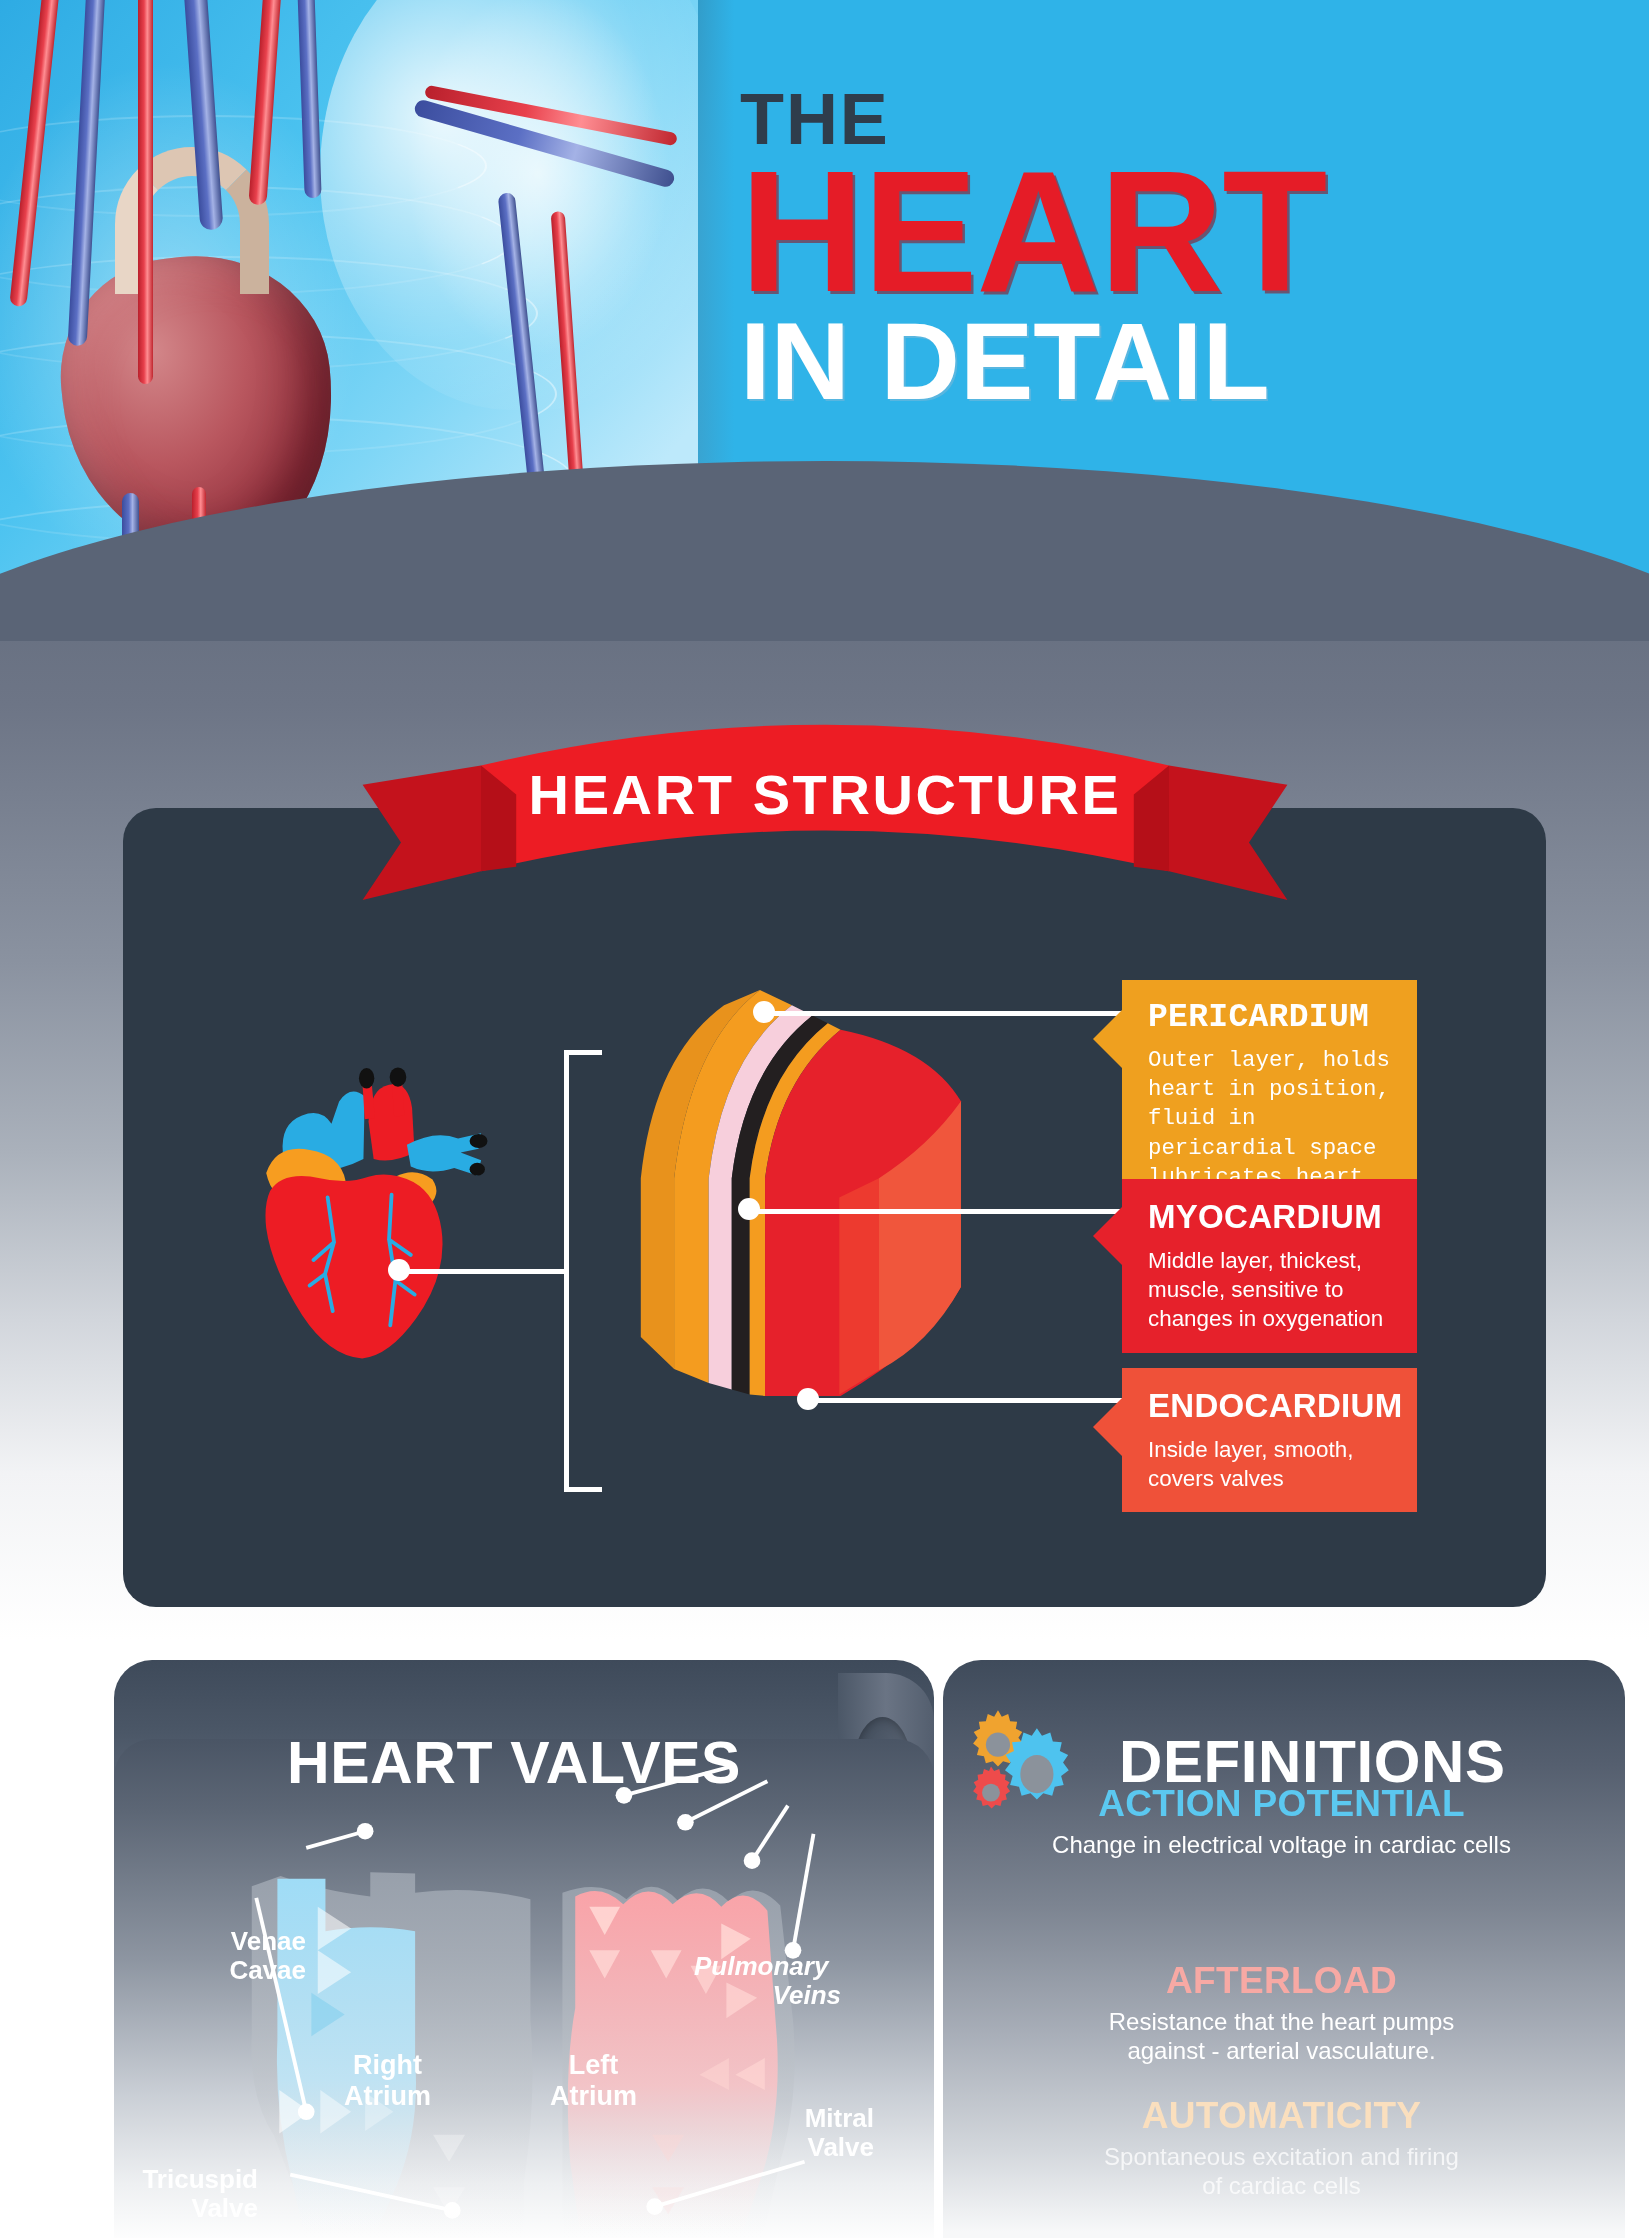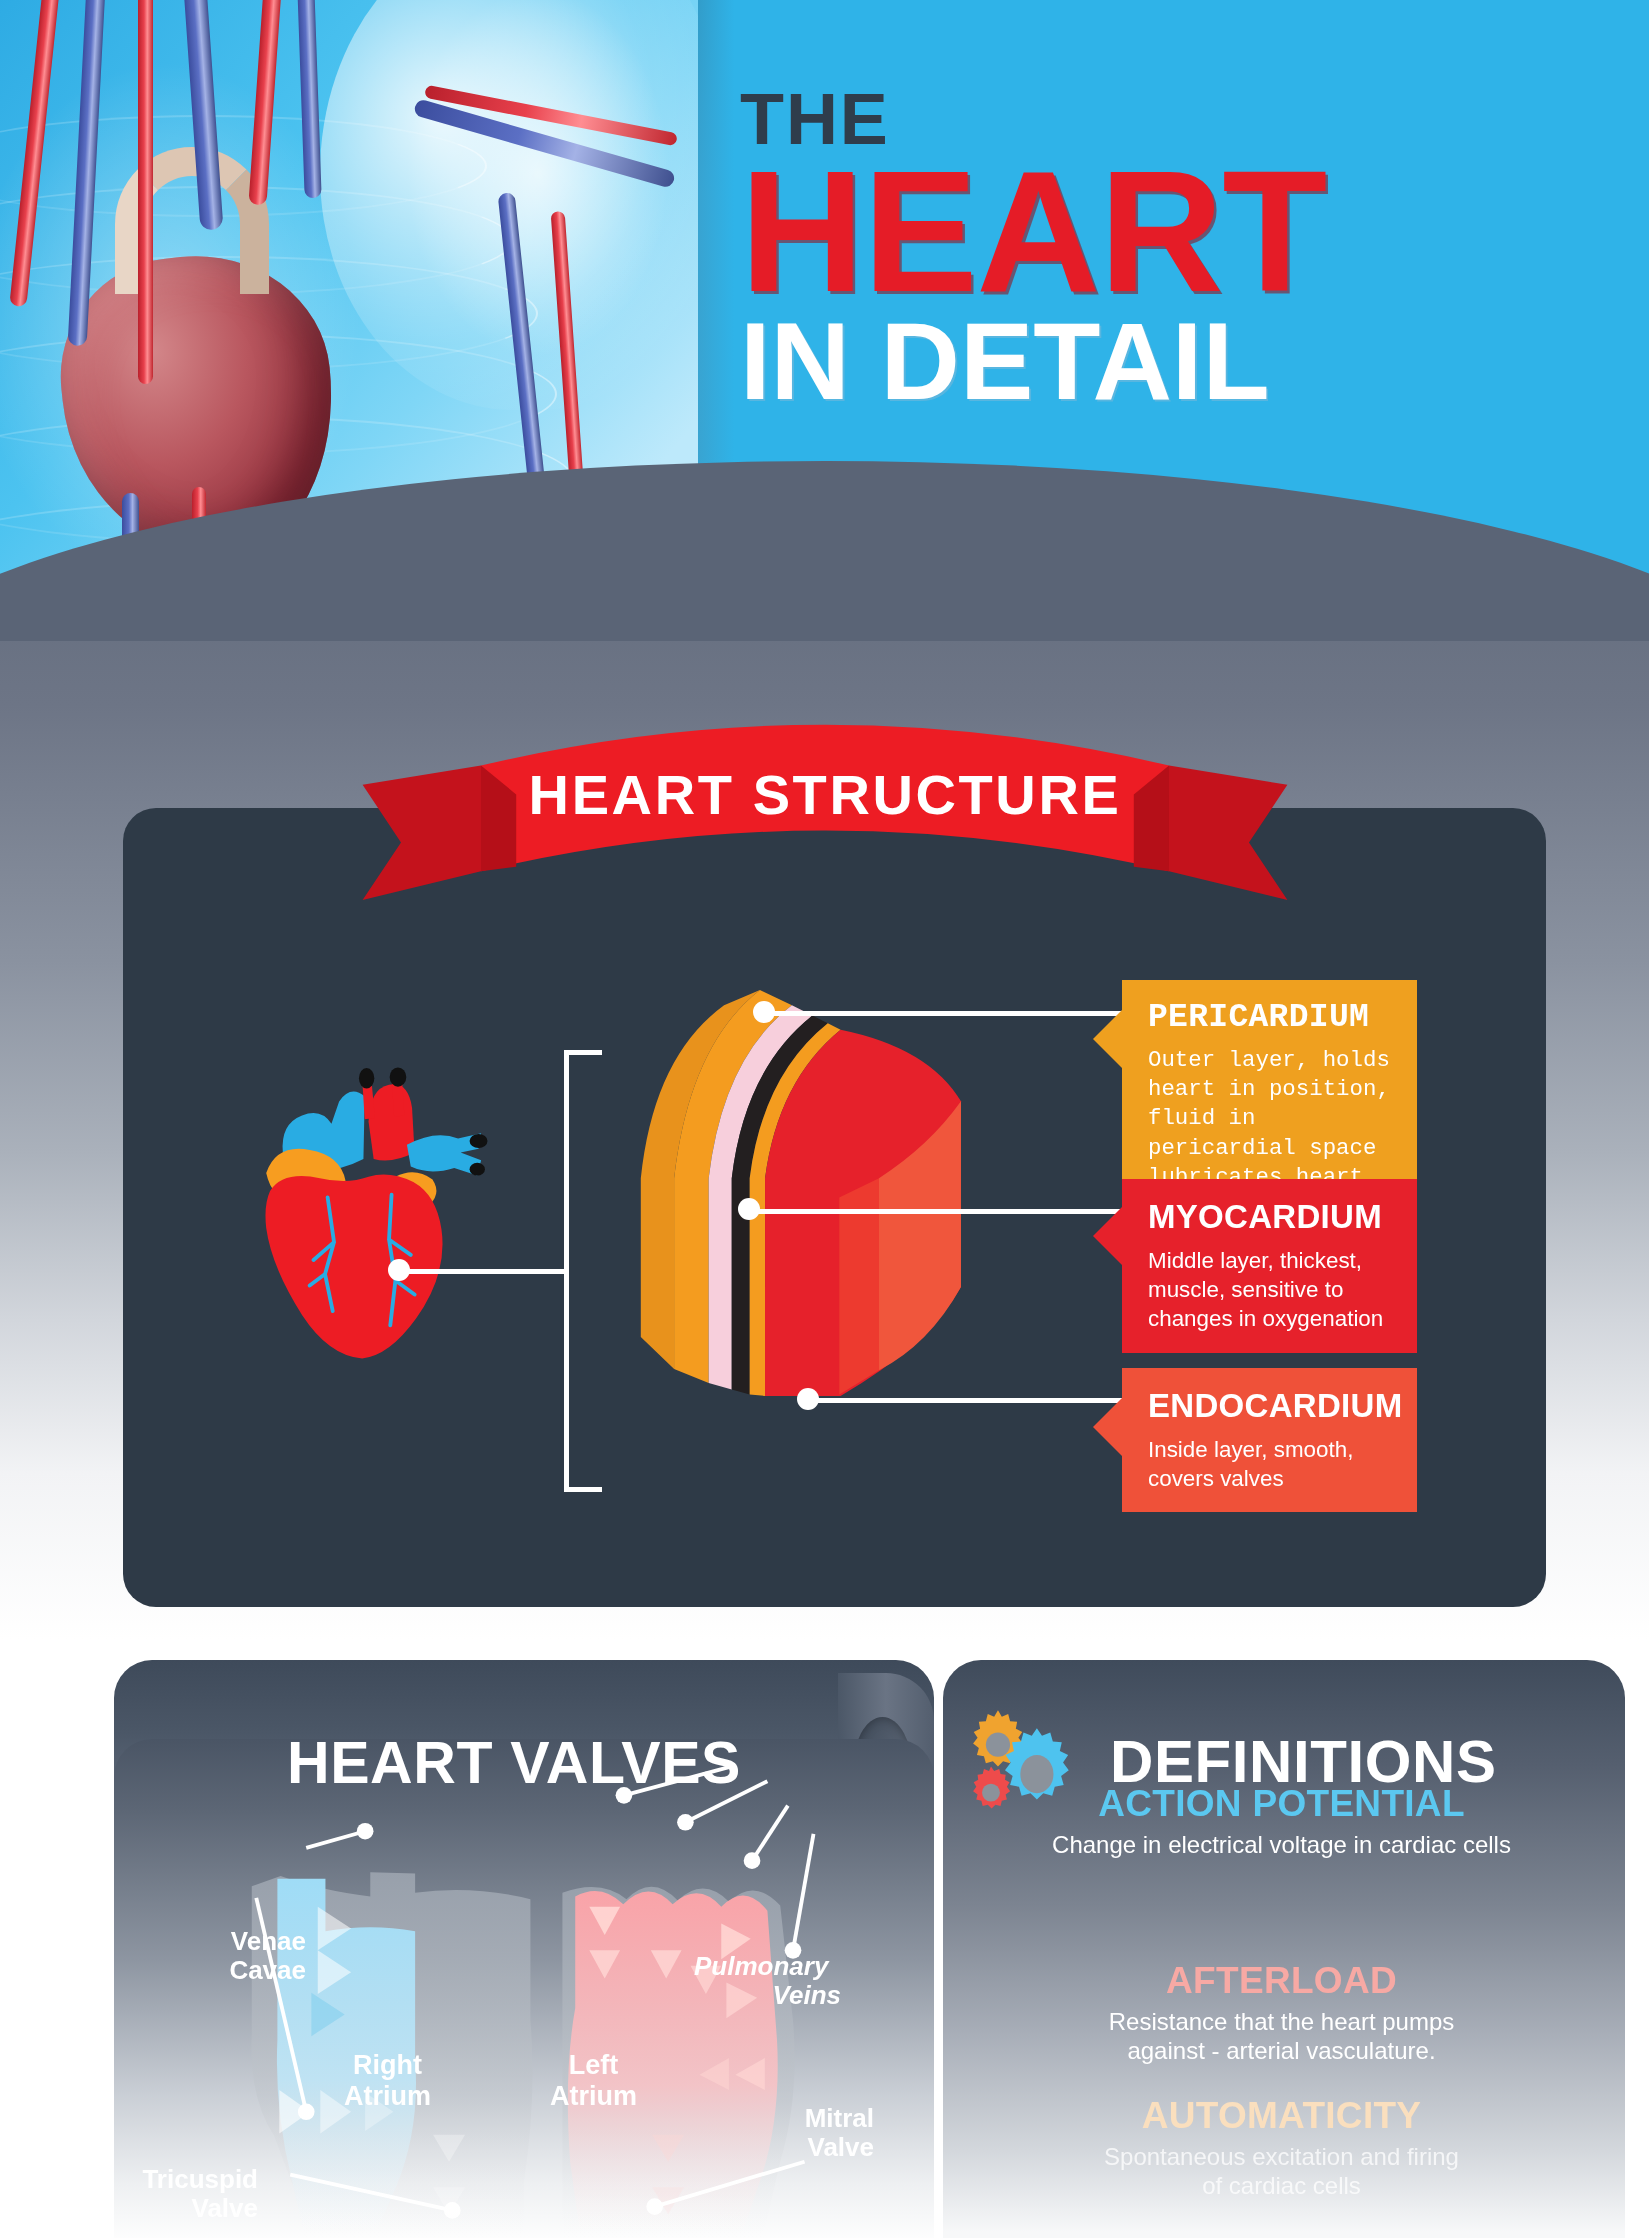--- a/index.html
+++ b/index.html
@@ -198,21 +198,21 @@
     position:absolute; left:943px; top:1660px; width:682px; height:584px;
     background:linear-gradient(180deg,#3f4b5b 0%, #555f6f 18%, #7c8491 42%, #a8aeb8 64%, #d3d7dc 84%, #f7f8f9 98%);
     border-radius:38px 38px 0 0;
   }
   .defs-head {
     position:absolute; left:968px; top:1697px; width:641px; height:128px;
     display:flex; align-items:center;
   }
   .defs-title {
     font-size:60px; font-weight:bold; color:#fff; letter-spacing:0.6px;
-    margin-left:24px;
+    margin-left:33px;
   }
   .def-item { position:absolute; width:641px; left:961px; text-align:center; }
   .def-term { font-size:37px; font-weight:bold; letter-spacing:0.3px; }
   .def-desc { font-size:24px; color:#fff; line-height:1.22; margin-top:5.1px; }
 
   .valve-label {
     position:absolute; color:#fff; font-size:26px; font-weight:bold;
     line-height:1.12; z-index:4;
   }
   .chamber-label {

